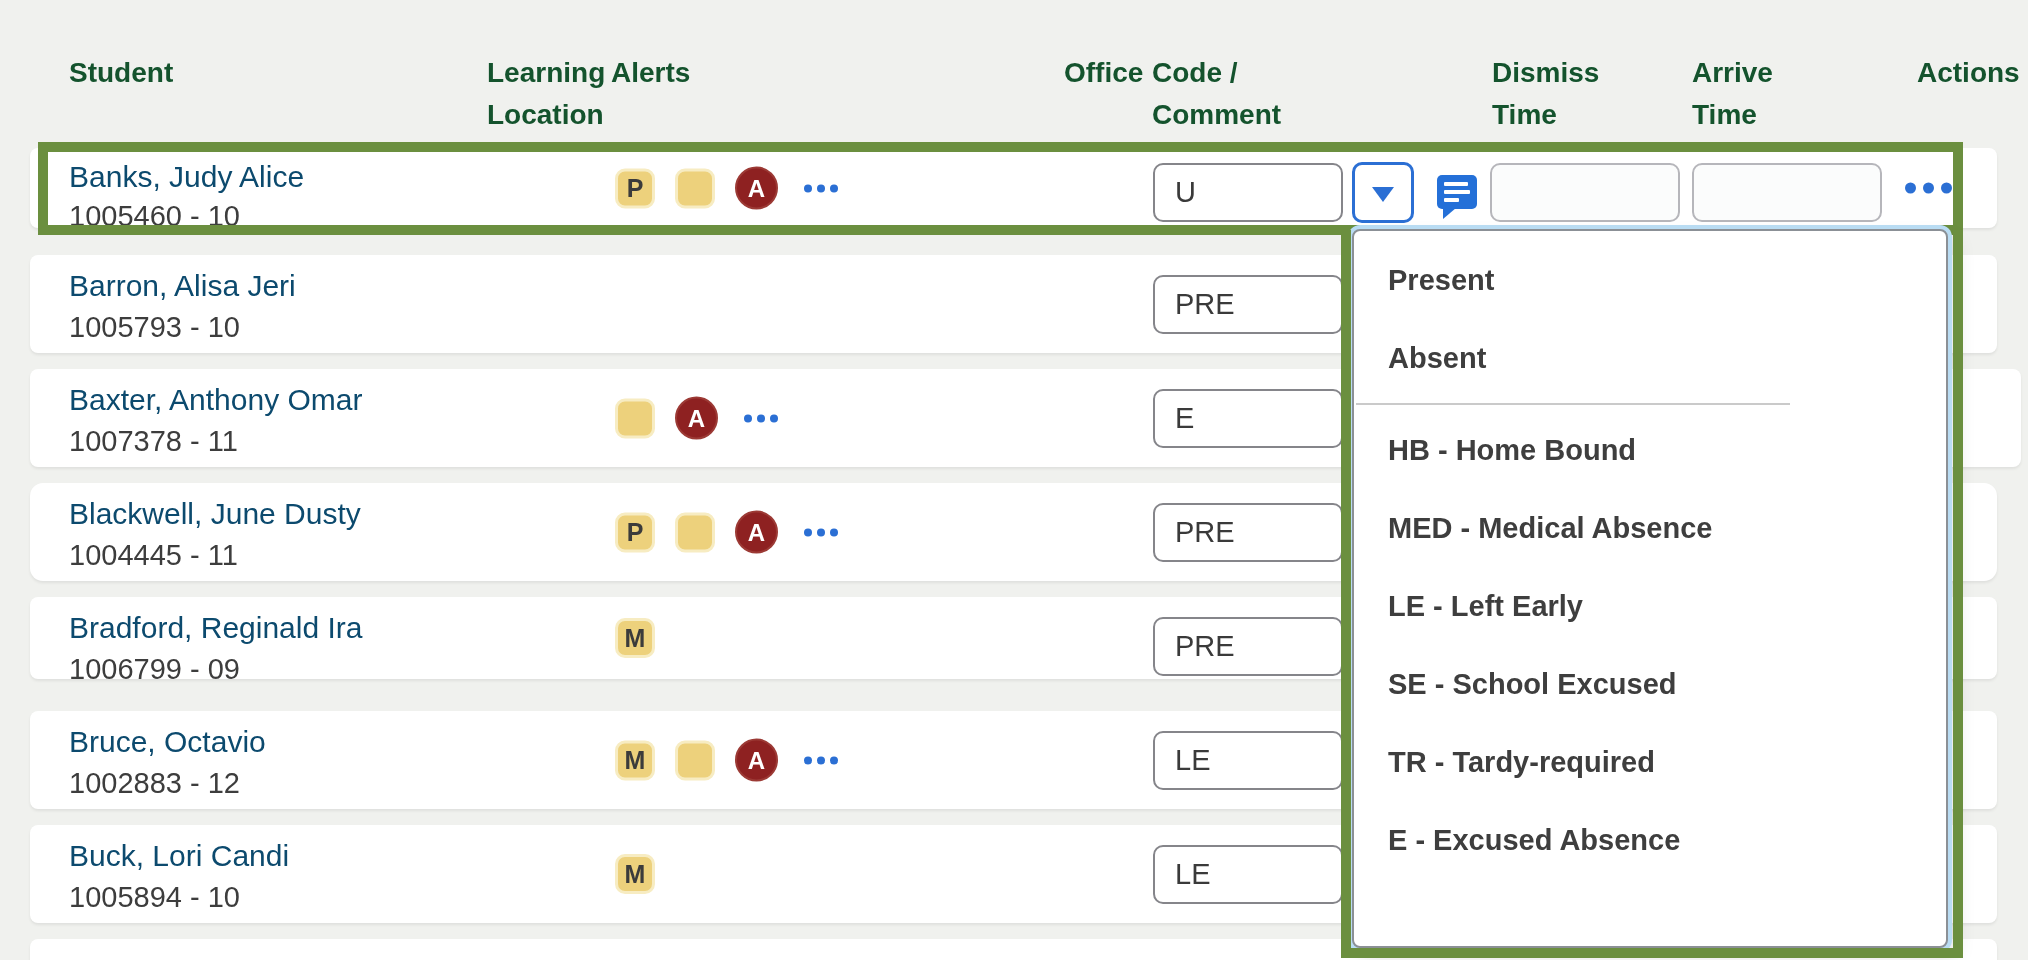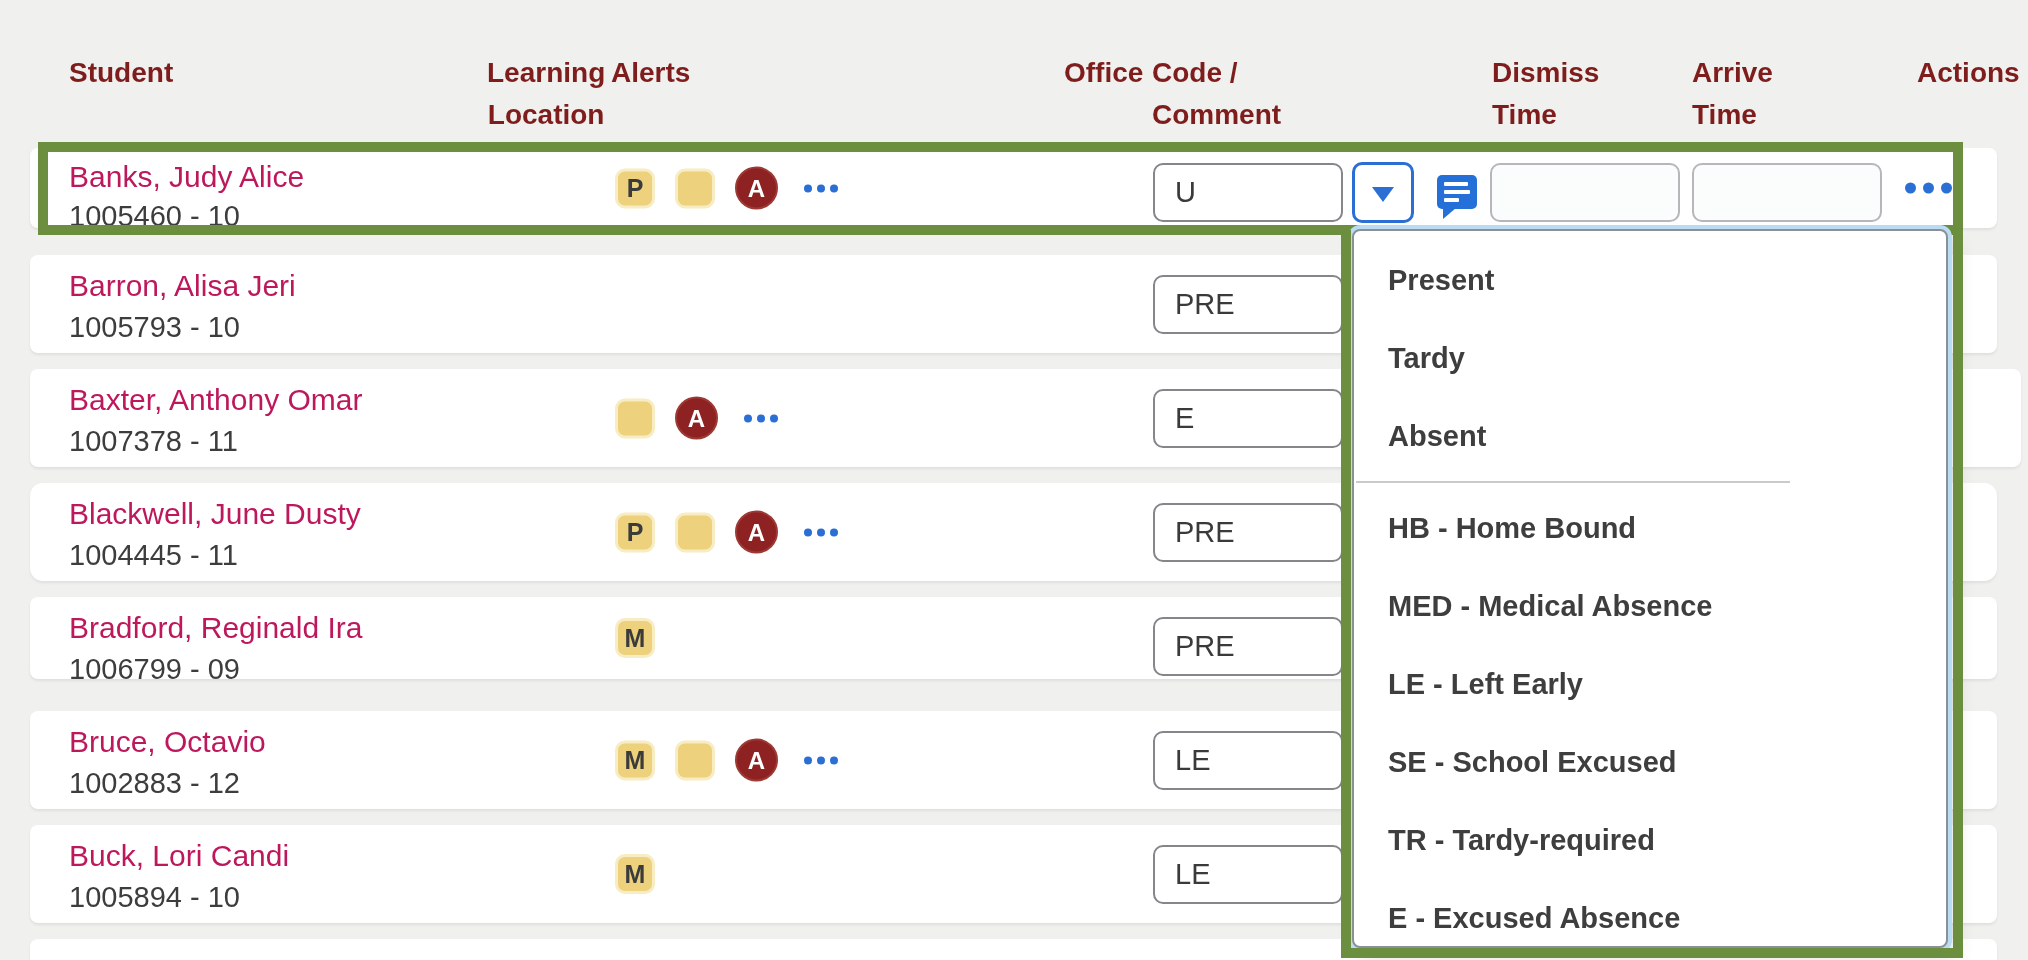--- a/index.html
+++ b/index.html
@@ -1,27 +1,27 @@
 <!DOCTYPE html>
 <html><head>
 <meta charset="utf-8">
 <style>
   html,body{margin:0;padding:0;}
   body{font-family:"Liberation Sans","DejaVu Sans",sans-serif;}
   #app{position:relative;width:2028px;height:960px;background:#f0f1ee;overflow:hidden;}
 
   
-  .hcol{position:absolute;top:52px;font-size:28px;font-weight:700;color:#7f1d1d;line-height:42px;white-space:nowrap;}
-  .hcol-0{left:69px;}  .hcol-1{left:487px;text-align:center;} .hcol-2{left:611px;} .hcol-3{left:1052px;margin-left:12px;}
+  .hcol{position:absolute;top:52px;font-size:28px;font-weight:700;color:#14532d;line-height:42px;white-space:nowrap;}
+  .hcol-0{left:69px;}  .hcol-1{left:487px;} .hcol-2{left:611px;} .hcol-3{left:1052px;margin-left:12px;}
   .hcol-4{left:1152px;}.hcol-5{left:1492px;}.hcol-6{left:1692px;}.hcol-7{left:1894px;margin-left:23px;}
 
   
   .row{position:absolute;left:30px;width:1967px;background:#fff;border-radius:8px;
        box-shadow:0 2px 3px rgba(0,0,0,0.07);z-index:1;}
-  .name{position:absolute;left:39px;top:14px;font-size:30px;color:#be185d;}
+  .name{position:absolute;left:39px;top:14px;font-size:30px;color:#0c4a6e;}
   .sid {position:absolute;left:39px;top:56px;font-size:29px;color:#3d3d3d;}
   .row0 .name{top:12px;} .row0 .sid{top:52px;}
 
   .badges{position:absolute;left:585px;top:50%;transform:translateY(-50%);
           display:flex;align-items:center;gap:20px;}
   .badge{width:40px;height:40px;box-sizing:border-box;border-radius:10px;
          display:flex;align-items:center;justify-content:center;
          font-weight:700;font-size:25px;}
   .badge.yellow{background:#edd17c;border:3px solid #f7ecc2;color:#3b3b3b;}
   .badge.red{width:43px;height:43px;border-radius:50%;background:#8e2121;
@@ -217,21 +217,20 @@
     <div class="sid"></div>
     <div class="badges"></div>
   </div>
     </div>
 
   <div class="hl-row"></div>
   <div class="hl-dd"></div>
 
   <div class="dropdown" id="dropdown">
       <div class="dd-item">Present</div>
-      <div class="dd-item">Tardy</div>
       <div class="dd-item">Absent</div>
       <div class="dd-divider"></div>
       <div class="dd-item">HB - Home Bound</div>
       <div class="dd-item">MED - Medical Absence</div>
       <div class="dd-item">LE - Left Early</div>
       <div class="dd-item">SE - School Excused</div>
       <div class="dd-item">TR - Tardy-required</div>
       <div class="dd-item">E - Excused Absence</div>
     </div>
 </div>

